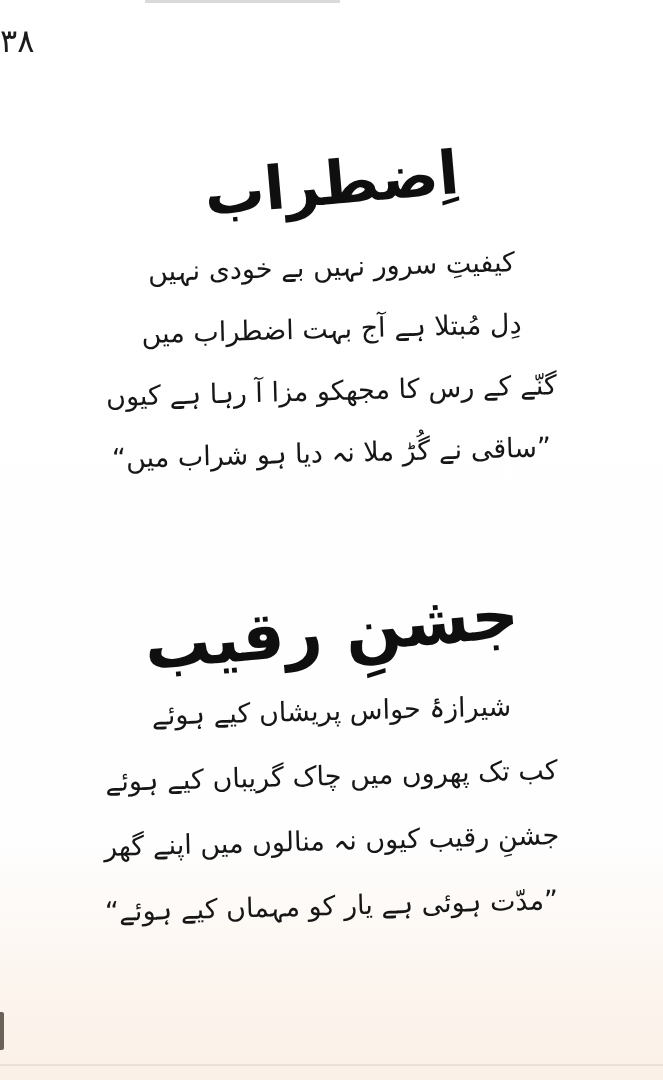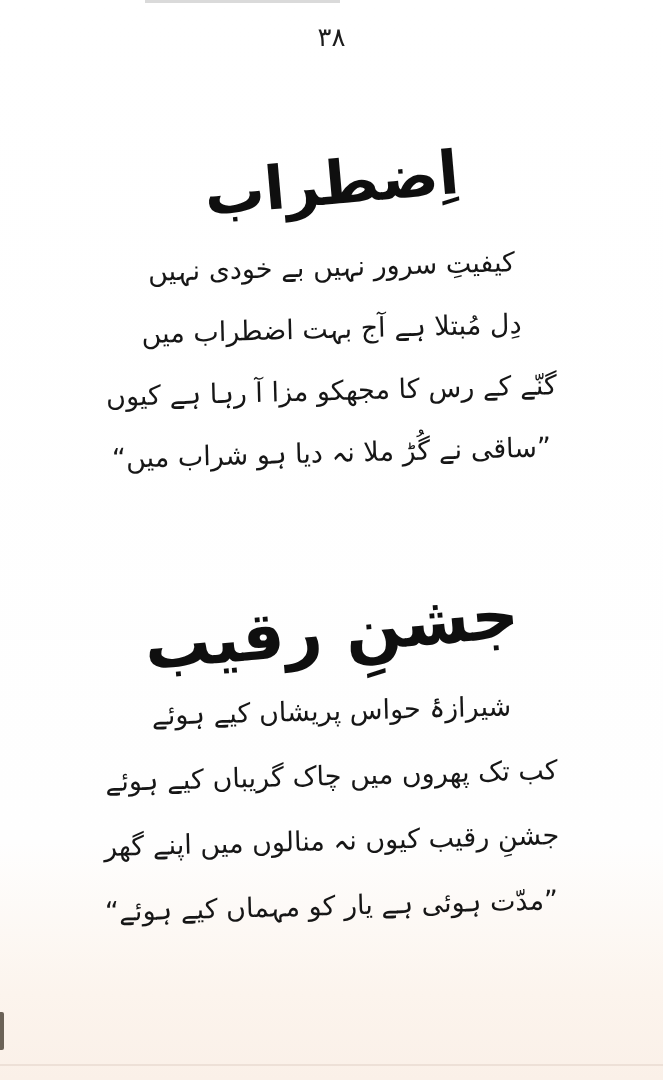--- a/index.html
+++ b/index.html
@@ -36,22 +36,22 @@
     position: absolute;
     left: 0; top: 1012px;
     width: 4px; height: 38px;
     background: #6b6257;
     border-radius: 0 2px 2px 0;
   }
   .page-number {
     position: absolute;
     top: 22px; left: 0;
     width: 100%;
-    text-align: center;
-    font-size: 26px;
+    text-align: left;
+    font-size: 32px;
     letter-spacing: 4px;
     color: #1c1c1c;
   }
   .poem-title {
     position: absolute;
     left: 0;
     width: 100%;
     text-align: center;
     font-weight: bold;
     color: #0f0f0f;

